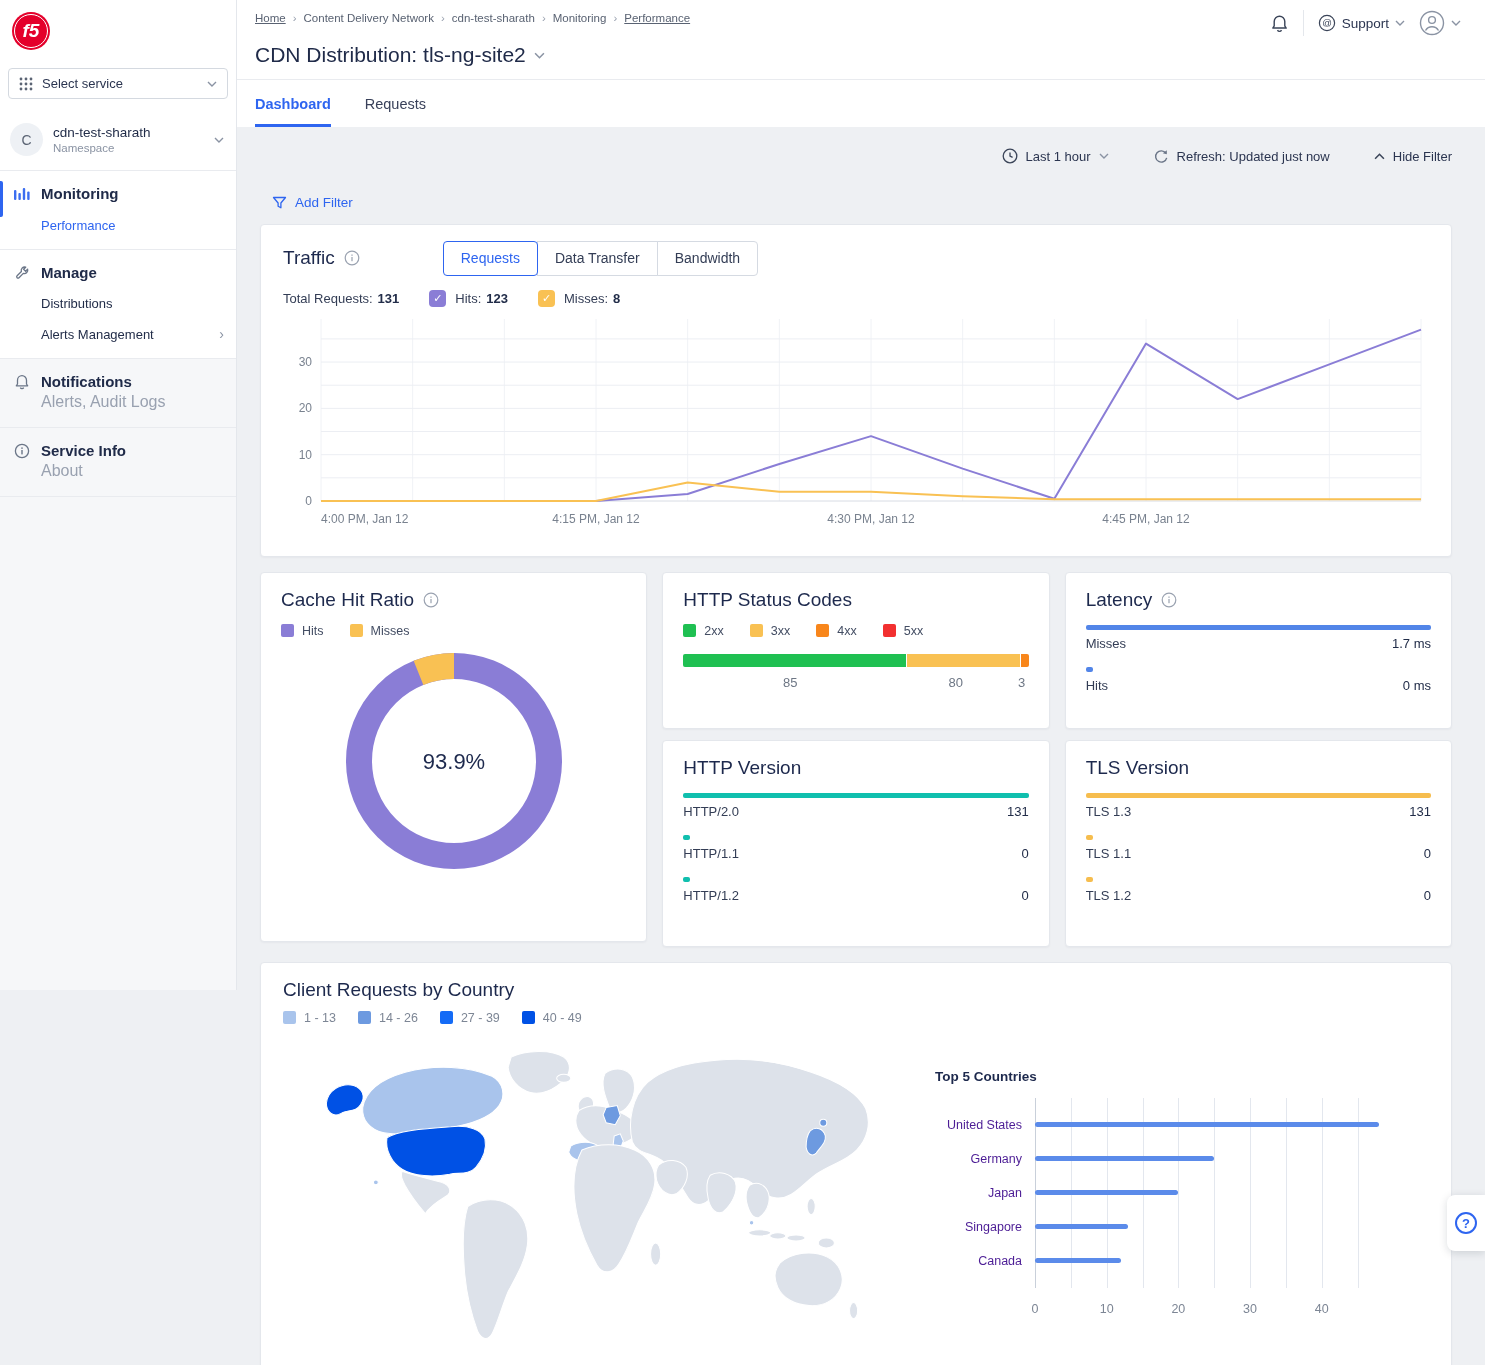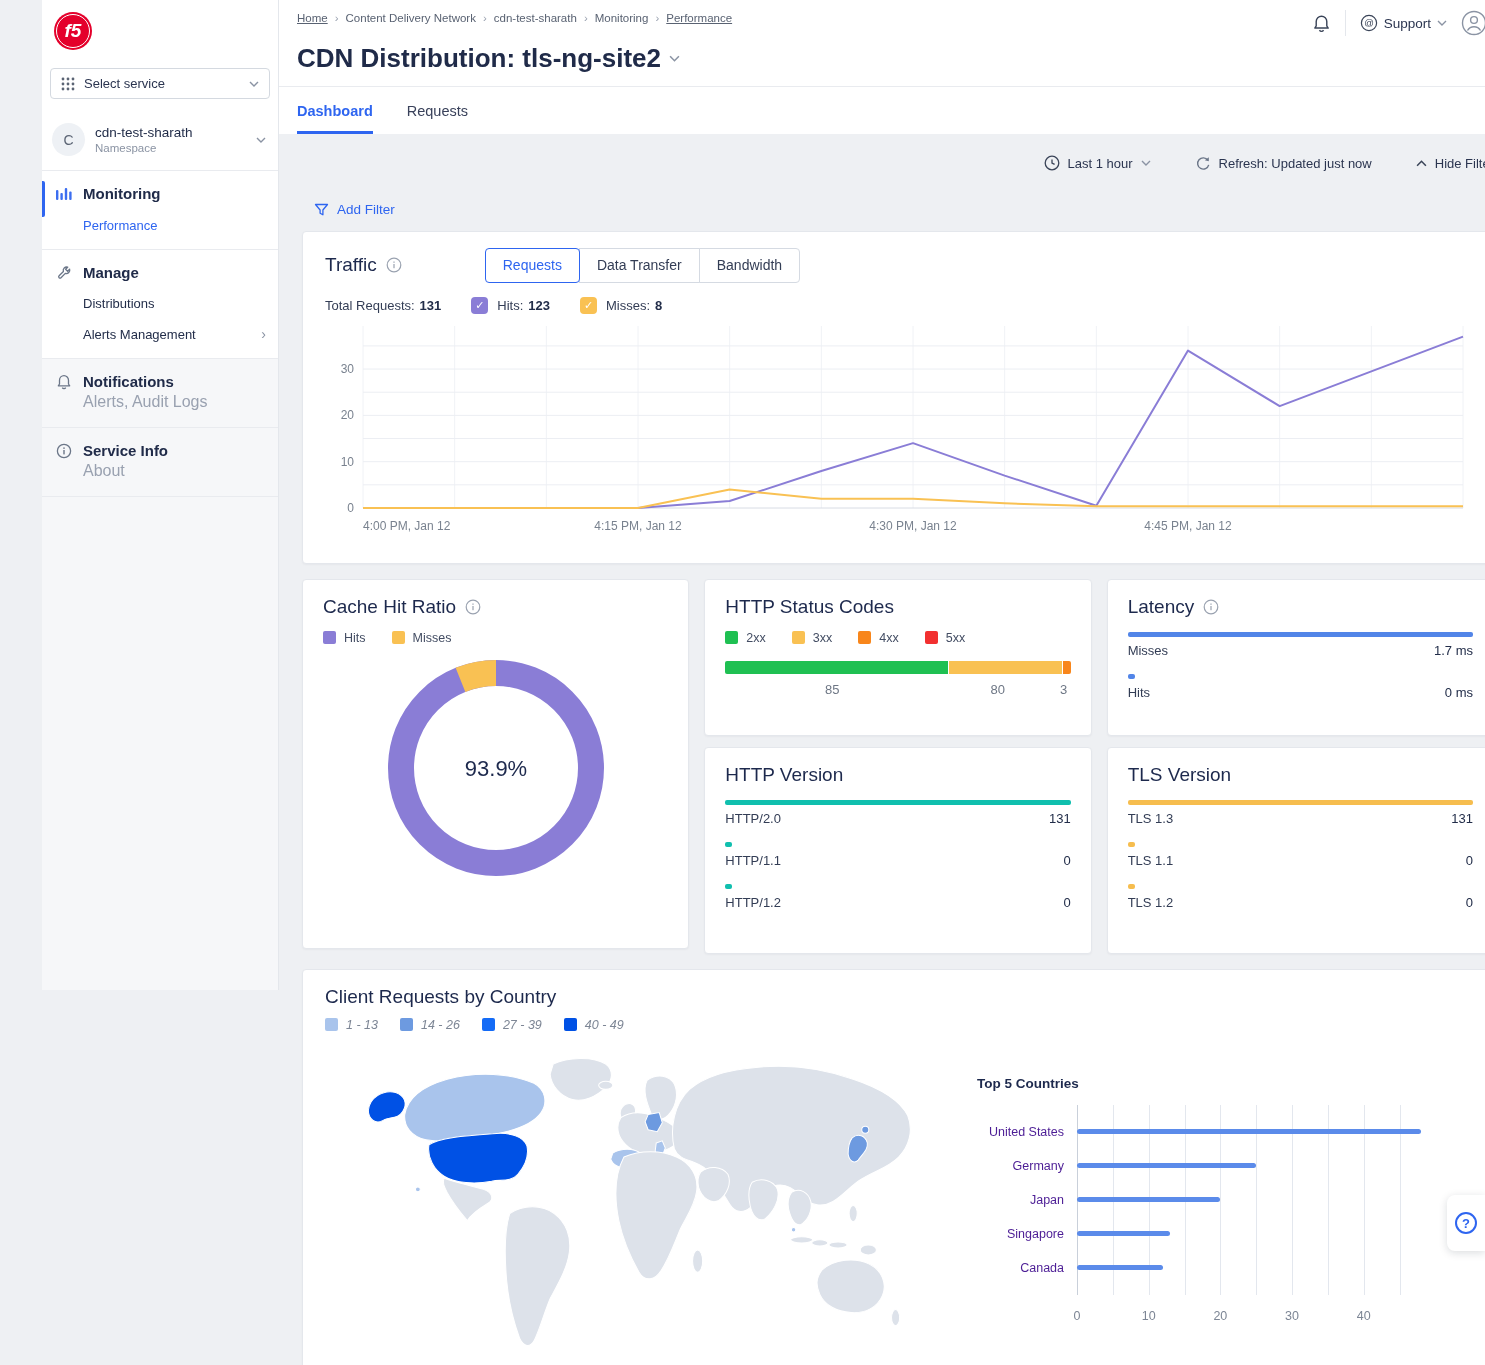--- a/index.html
+++ b/index.html
@@ -1,18 +1,18 @@
 <!DOCTYPE html>
 <html><head>
 <meta charset="utf-8">
 <style>
   * { margin:0; padding:0; box-sizing:border-box; }
   html,body { width:1485px; height:1365px; }
   body { font-family:"Liberation Sans", sans-serif; background:#eef0f3; color:#303a52; overflow:hidden; position:relative; }
-  .page { display:flex; width:1485px; height:990px;padding-left:42px; }
+  .page { display:flex; width:1485px; height:990px; }
 
   
   .sidebar { width:237px; flex:0 0 237px; background:#fff; border-right:1px solid #e4e7ec; display:flex; flex-direction:column; }
   .logo-wrap { padding:12px 0 10px 12px; }
   .f5-logo { width:38px; height:38px; border-radius:50%; background:#e4002b; color:#fff; display:flex; align-items:center; justify-content:center; font-weight:bold; font-style:italic; font-size:19px; position:relative; }
   .f5-logo::after { content:""; position:absolute; inset:2px; border:1.5px solid #fff; border-radius:50%; }
   .select-service { margin:8px 8px 0 8px; height:31px; border:1px solid #d4d9e0; border-radius:4px; display:flex; align-items:center; gap:9px; padding:0 10px; background:#fff; cursor:pointer; }
   .select-service .label { font-size:13px; color:#2b3550; flex:1; }
   .product-title { padding:20px 14px 0 10px; font-size:17px; font-weight:bold; color:#17224a; line-height:1.45; }
   .preview-pill { display:inline-block; background:#98a0af; color:#fff; font-size:10.5px; font-weight:normal; border-radius:9px; padding:2px 8px; vertical-align:2px; margin-left:6px; }
@@ -37,21 +37,21 @@
   .header { background:#fff; padding:10px 24px 0 18px; }
   .header-top { display:flex; align-items:flex-start; }
   .crumbs { font-size:11.5px; color:#596272; display:flex; align-items:center; gap:7px; flex:1; padding-top:2px; }
   .crumb { cursor:pointer; }
   .crumb.underlined { text-decoration:underline; }
   .crumb-sep { color:#9aa2b0; }
   .header-icons { display:flex; align-items:center; gap:14px; }
   .v-div { width:1px; height:26px; background:#e4e7ec; }
   .icon-btn { display:flex; align-items:center; gap:6px; cursor:pointer; font-size:13.5px; color:#2b3550; }
   .page-title-row { margin-top:7px; display:flex; align-items:center; gap:8px; }
-  .page-title { font-size:26px; color:#202b49; font-weight:700;text-align:center; }
+  .page-title { font-size:21px; color:#202b49; font-weight:400;text-align:center; }
   .title-block { border-bottom:1px solid #e9ebef; padding-bottom:12px; margin:0 -24px 0 -18px; padding-left:18px; padding-right:24px; }
   .tabs { display:flex; gap:34px; padding:16px 0 0 0; }
   .tab { font-size:14.5px; color:#39415a; padding-bottom:12px; cursor:pointer; border-bottom:3px solid transparent; }
   .tab.active { color:#2e65f0; font-weight:bold; border-bottom-color:#2e65f0; }
 
   .content { flex:1; padding:14px 33px 0 23px; }
   .filter-bar { display:flex; justify-content:flex-end; align-items:center; gap:44px; height:30px; }
   .filter-item { display:flex; align-items:center; gap:8px; font-size:13px; color:#2b3550; cursor:pointer; }
   .addfilter-row { margin-top:24px; margin-bottom:10px; padding-left:12px; }
   .add-filter { display:inline-flex; align-items:center; gap:8px; color:#2e65f0; font-size:13.5px; cursor:pointer; }
@@ -530,21 +530,21 @@
                 </div>
               </div>
           </div>
         </div>
       </div>
 
       <div class="card country-card">
         <div class="card-title-row">
             <span class="card-title">Client Requests by Country</span>
           </div>
-        <div class="legend-row" id="map-legend" style="margin-top:10px; gap:22px;font-style:italic;">
+        <div class="legend-row" id="map-legend" style="margin-top:10px; gap:22px;">
             <span class="legend-item">
               <span class="legend-swatch" style="background: rgb(169, 196, 236);"></span>
               <span style="color: rgb(125, 134, 149);">1 - 13</span>
             </span>
             <span class="legend-item">
               <span class="legend-swatch" style="background: rgb(109, 154, 224);"></span>
               <span style="color: rgb(125, 134, 149);">14 - 26</span>
             </span>
             <span class="legend-item">
               <span class="legend-swatch" style="background: rgb(20, 107, 246);"></span>

